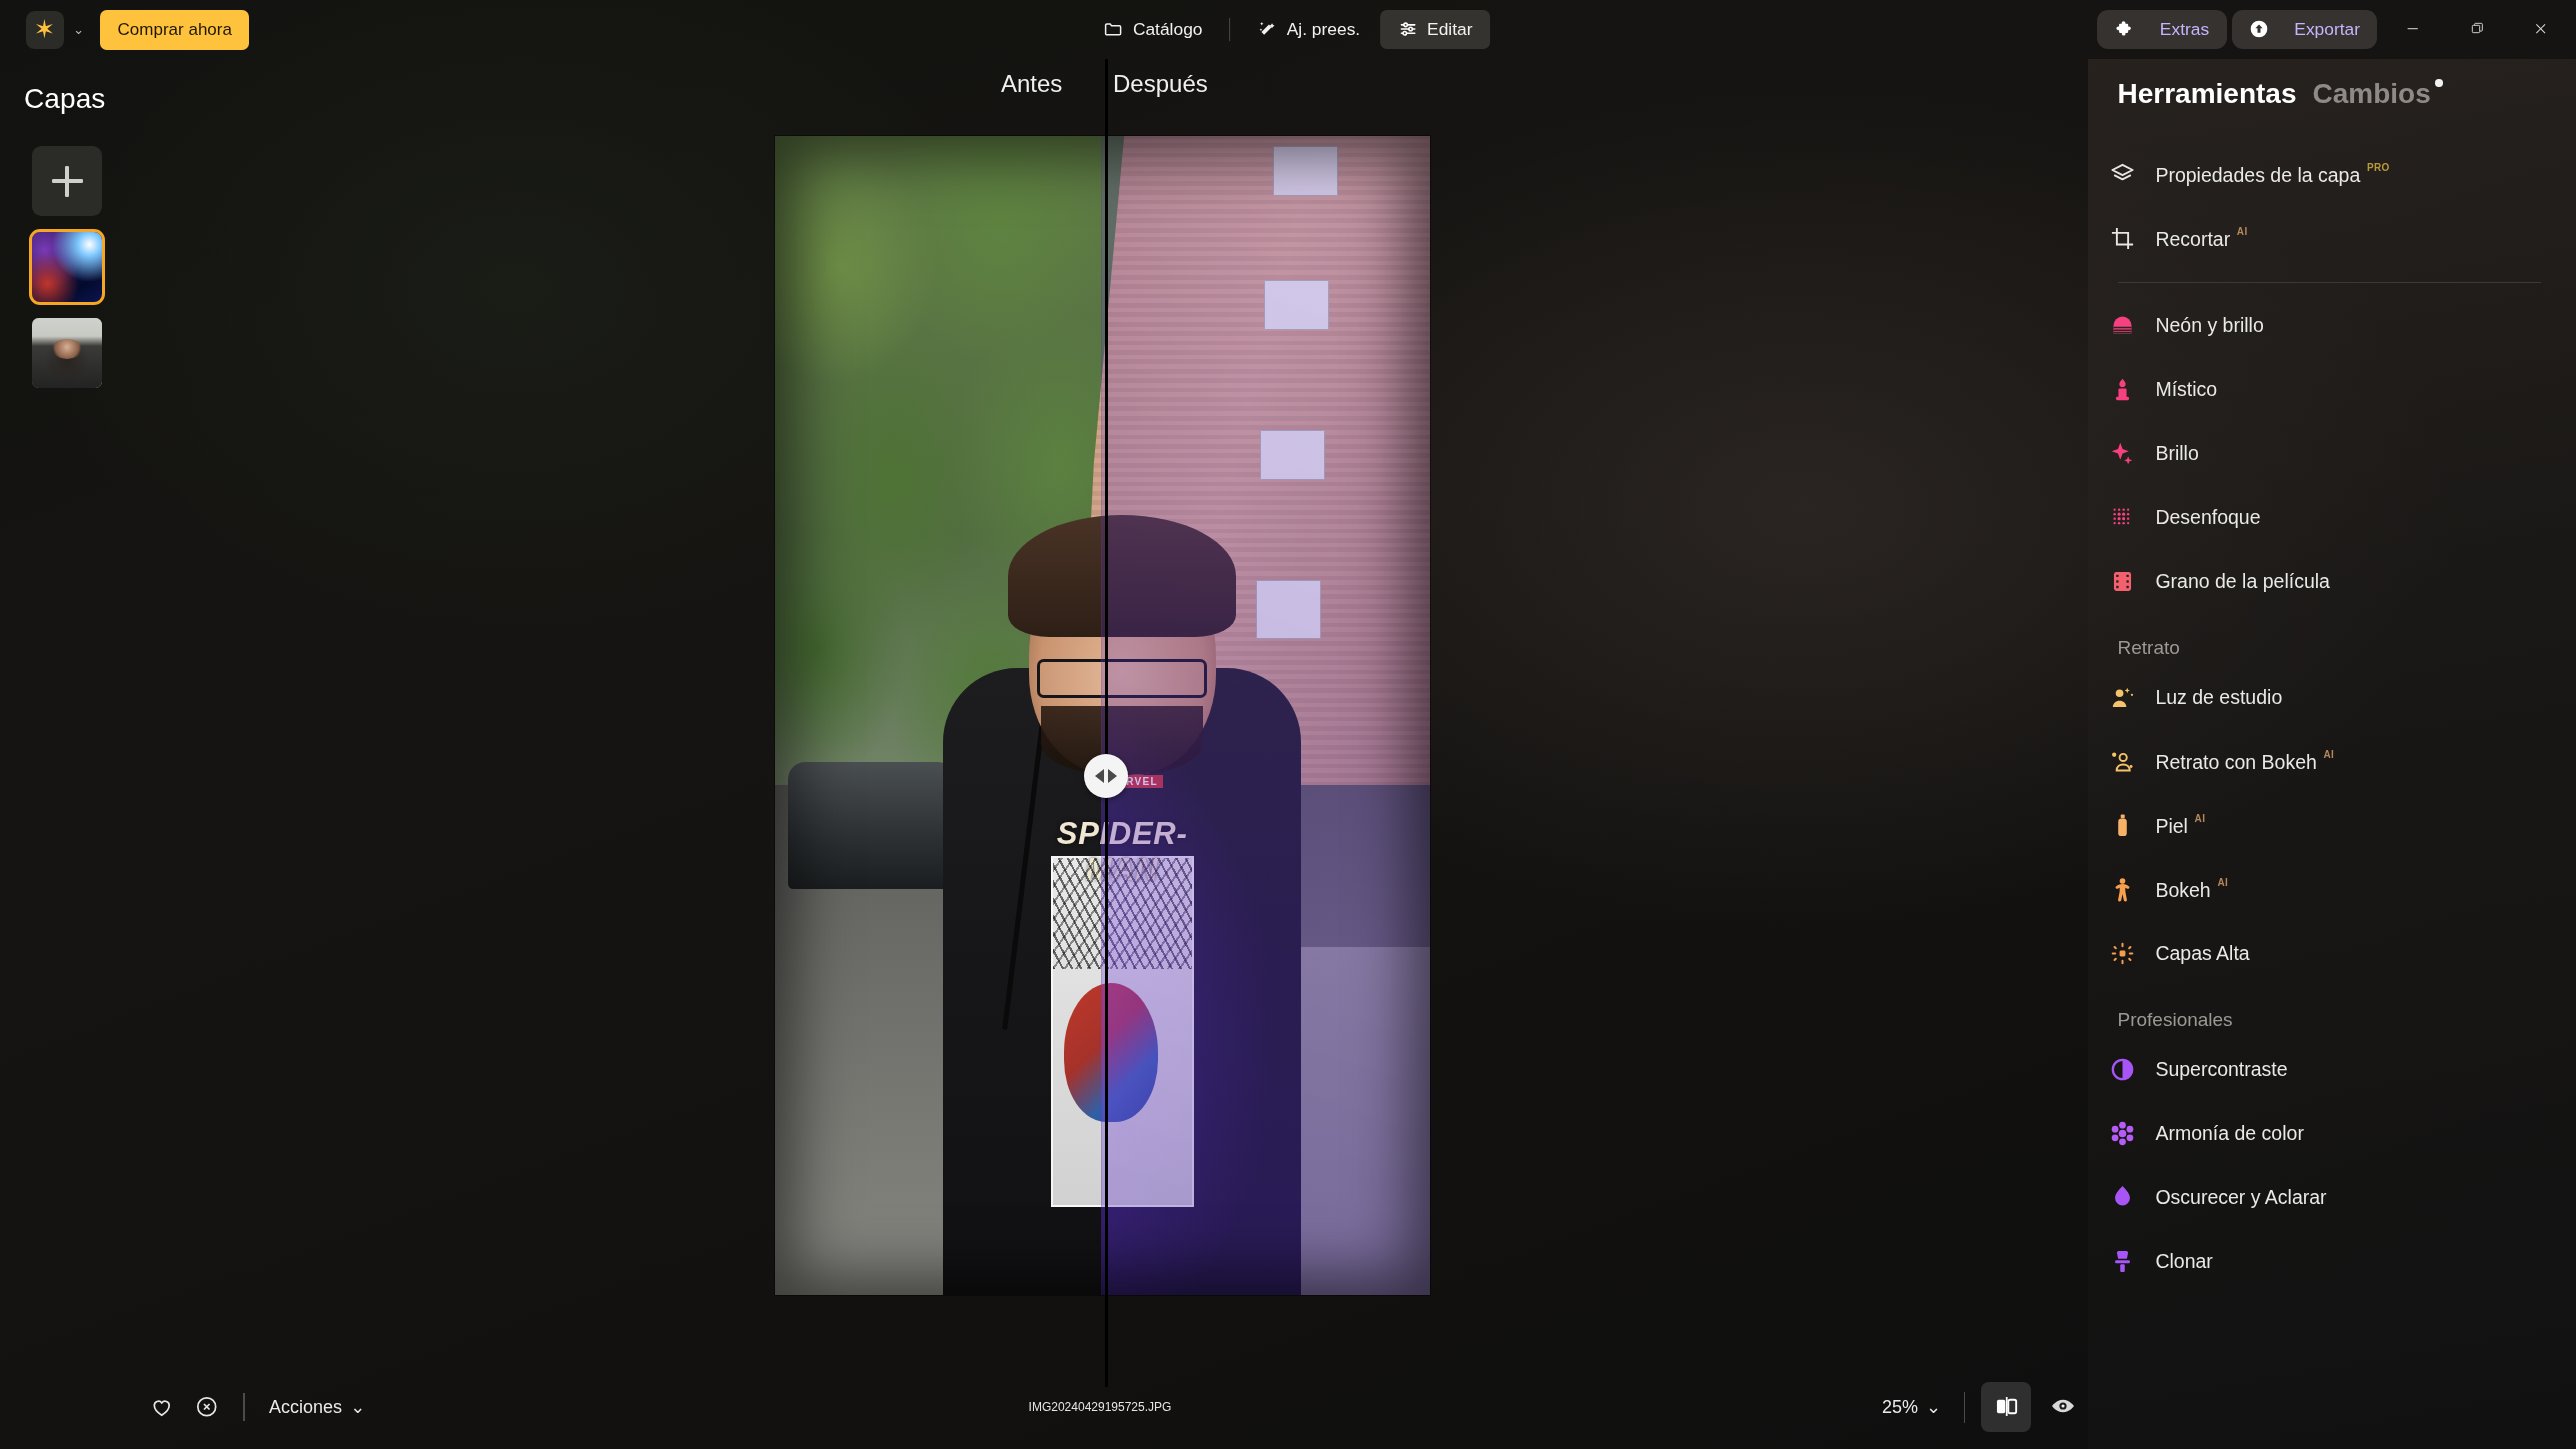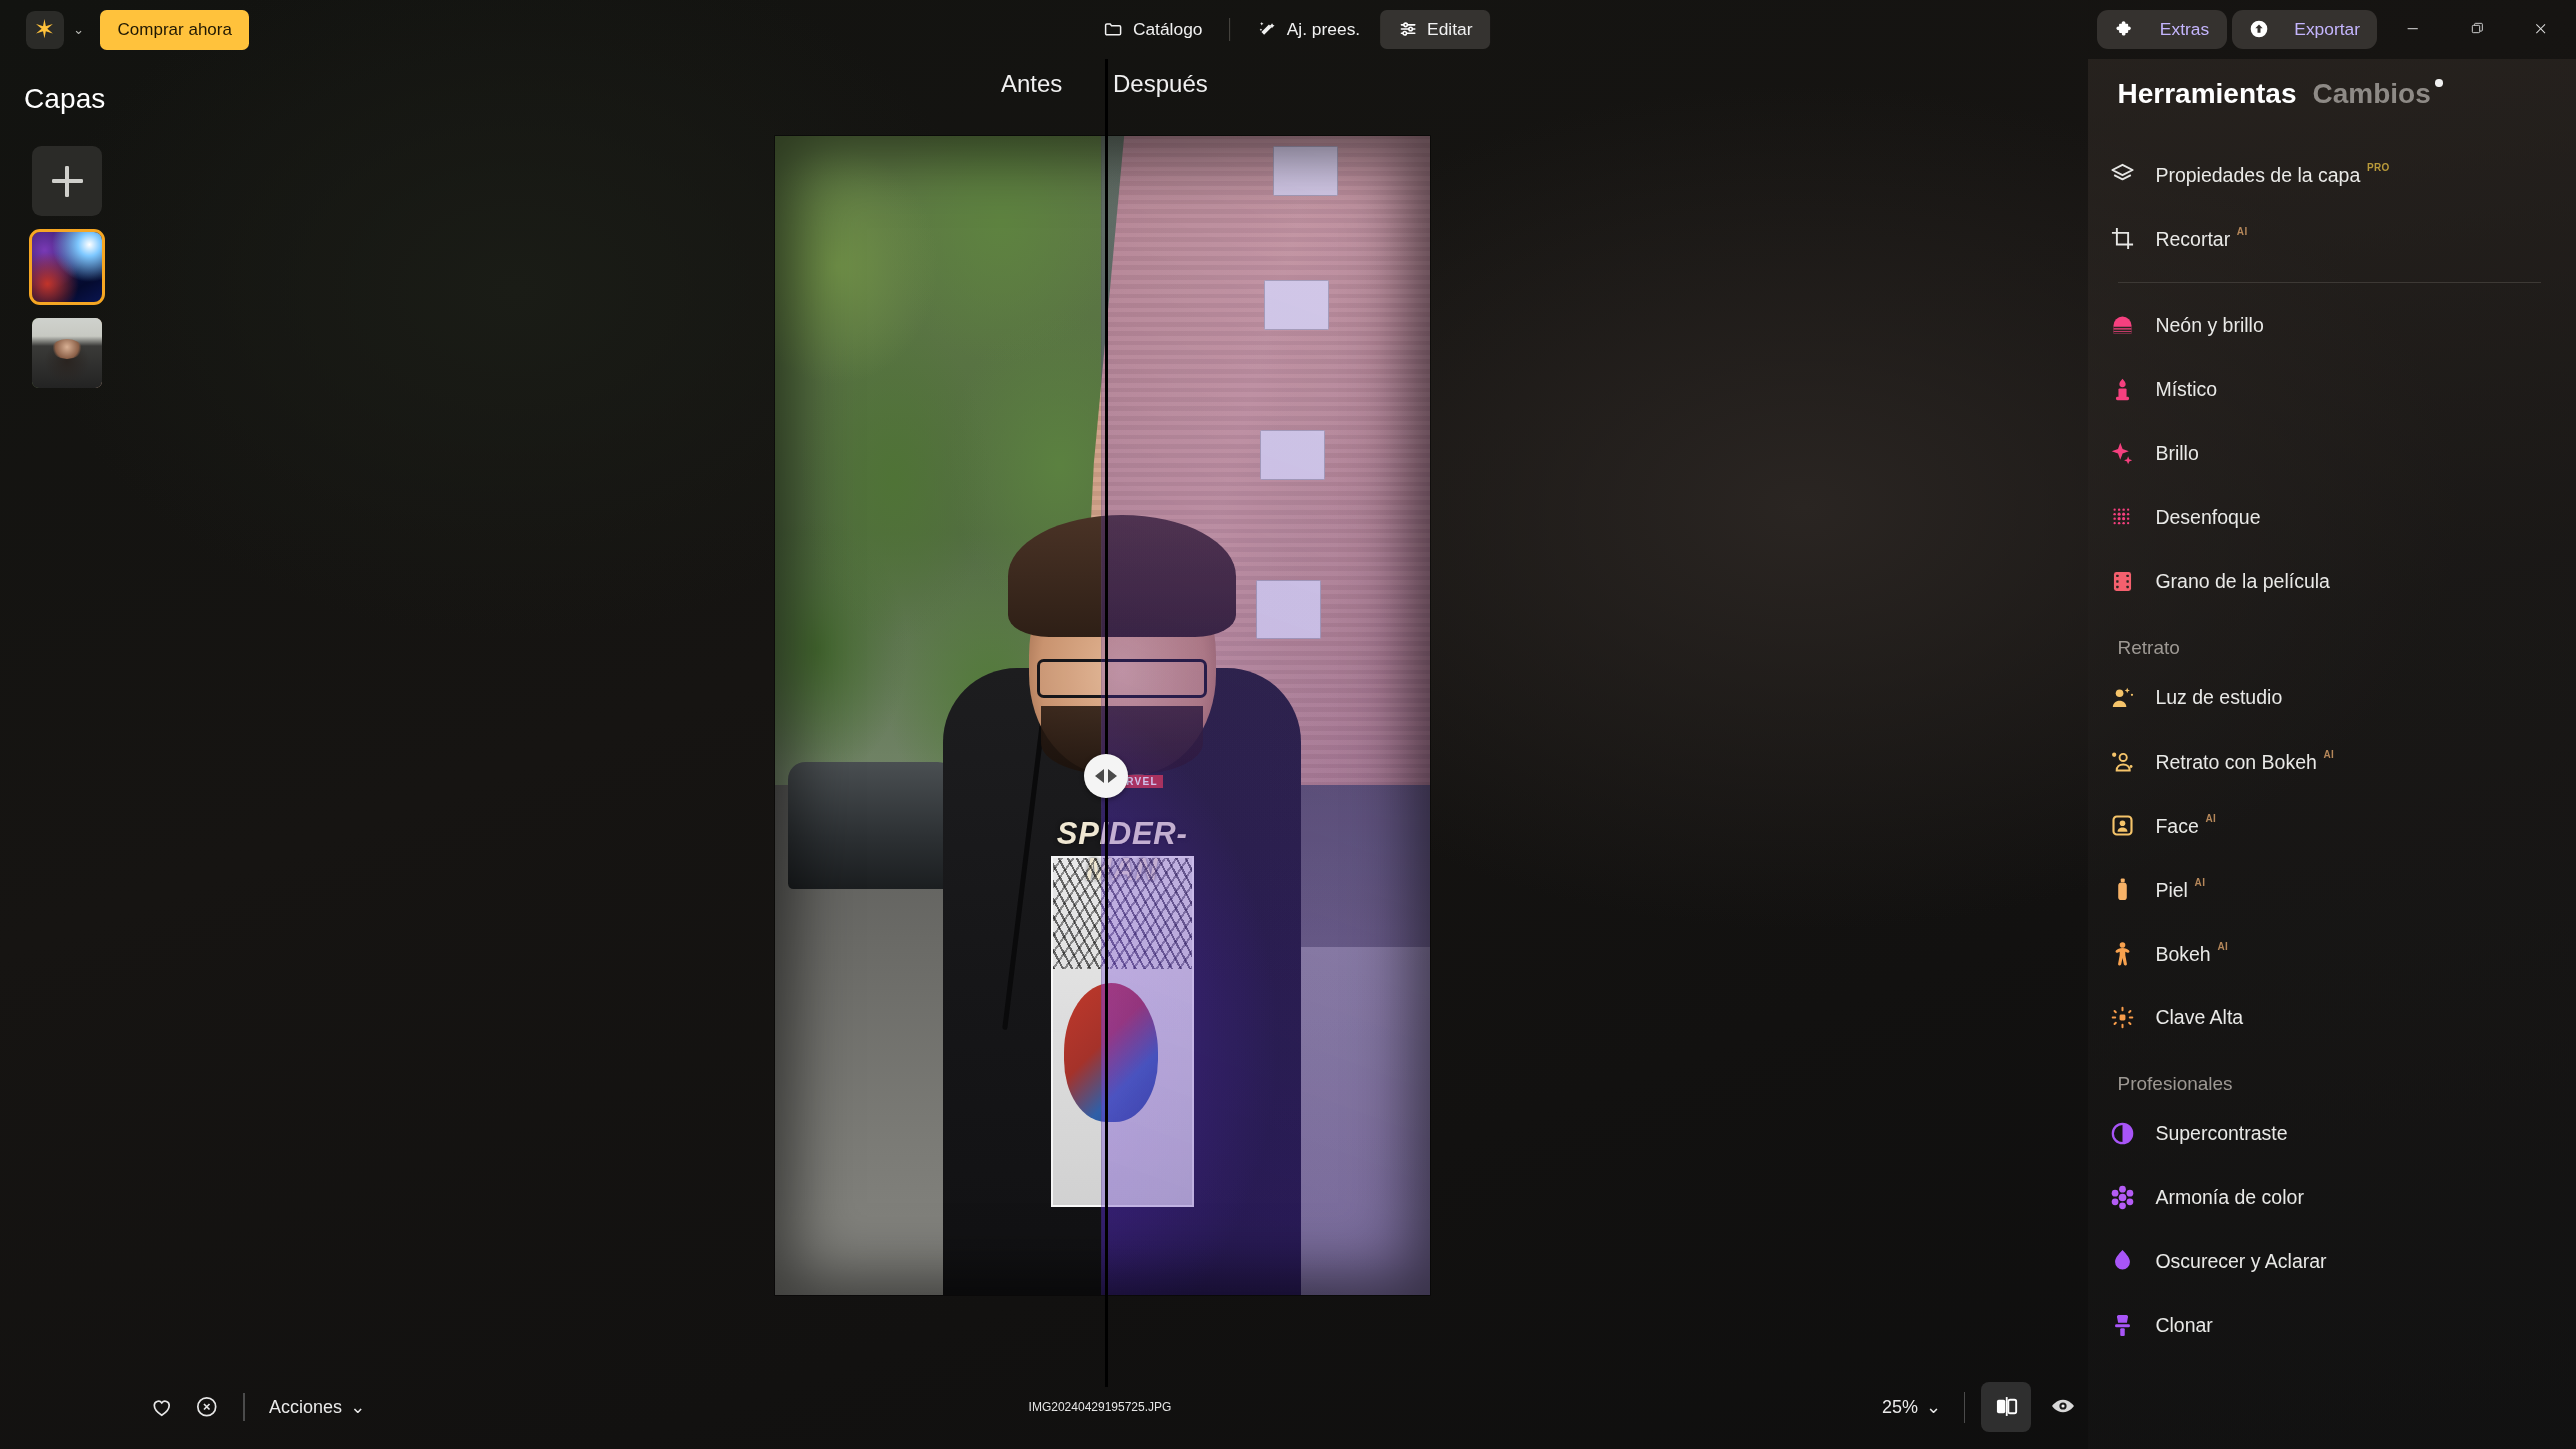--- a/index.html
+++ b/index.html
@@ -752,32 +752,20 @@
             <path d="M6.8 20c0-3.3 2.6-5.4 5.8-5.4s5.8 2.1 5.8 5.4z" fill="none" stroke="#f5c46a" stroke-width="1.7"></path>
             <circle cx="4.6" cy="6" r="1.9" fill="#f5c46a"></circle>
             <circle cx="19.6" cy="16.4" r="1.3" fill="#f5c46a"></circle>
           </svg>
         </span>
         <span class="tool-label">
           <span>Retrato con Bokeh</span><span class="badge ai">AI</span>
         </span>
       </div>
 
-      <div class="tool-row">
-        <span class="tool-ico">
-          <svg width="27" height="27" viewBox="0 0 24 24">
-            <rect x="4" y="4" width="16" height="16" rx="3" fill="none" stroke="#f5c46a" stroke-width="1.9"></rect>
-            <circle cx="12" cy="10" r="2.5" fill="#f5c46a"></circle>
-            <path d="M7.6 17.6c0-2.4 2-3.8 4.4-3.8s4.4 1.4 4.4 3.8z" fill="#f5c46a"></path>
-          </svg>
-        </span>
-        <span class="tool-label">
-          <span>Face</span><span class="badge ai">AI</span>
-        </span>
-      </div>
 
       <div class="tool-row">
         <span class="tool-ico">
           <svg width="27" height="27" viewBox="0 0 24 24" fill="#f7b267">
             <rect x="10.4" y="2.2" width="3.6" height="3.4" rx="1"></rect>
             <path d="M8.2 8.4c0-1.5 1.2-2.6 2.7-2.6h2.2c1.5 0 2.7 1.1 2.7 2.6v10.6c0 1.4-1.1 2.4-2.5 2.4h-2.6c-1.4 0-2.5-1-2.5-2.4z"></path>
           </svg>
         </span>
         <span class="tool-label">
           <span>Piel</span><span class="badge ai">AI</span>
@@ -803,21 +791,21 @@
             <rect x="11.1" y="2.4" width="1.8" height="4" rx=".9"></rect>
             <rect x="11.1" y="17.6" width="1.8" height="4" rx=".9"></rect>
             <rect x="2.4" y="11.1" width="4" height="1.8" rx=".9"></rect>
             <rect x="17.6" y="11.1" width="4" height="1.8" rx=".9"></rect>
             <rect x="4.6" y="5.1" width="1.8" height="3.4" rx=".9" transform="rotate(-45 5.5 6.8)"></rect>
             <rect x="17.6" y="5.1" width="1.8" height="3.4" rx=".9" transform="rotate(45 18.5 6.8)"></rect>
             <rect x="4.6" y="15.5" width="1.8" height="3.4" rx=".9" transform="rotate(45 5.5 17.2)"></rect>
             <rect x="17.6" y="15.5" width="1.8" height="3.4" rx=".9" transform="rotate(-45 18.5 17.2)"></rect>
           </svg>
         </span>
-        <span class="tool-label">Clave Alta</span>
+        <span class="tool-label">Capas Alta</span>
       </div>
 
       <div class="group-title">Profesionales</div>
 
       <div class="tool-row">
         <span class="tool-ico">
           <svg width="27" height="27" viewBox="0 0 24 24">
             <circle cx="12" cy="12" r="8.6" fill="none" stroke="#a855f7" stroke-width="2"></circle>
             <path d="M12 3.4A8.6 8.6 0 0 1 12 20.6z" fill="#a855f7"></path>
           </svg>

